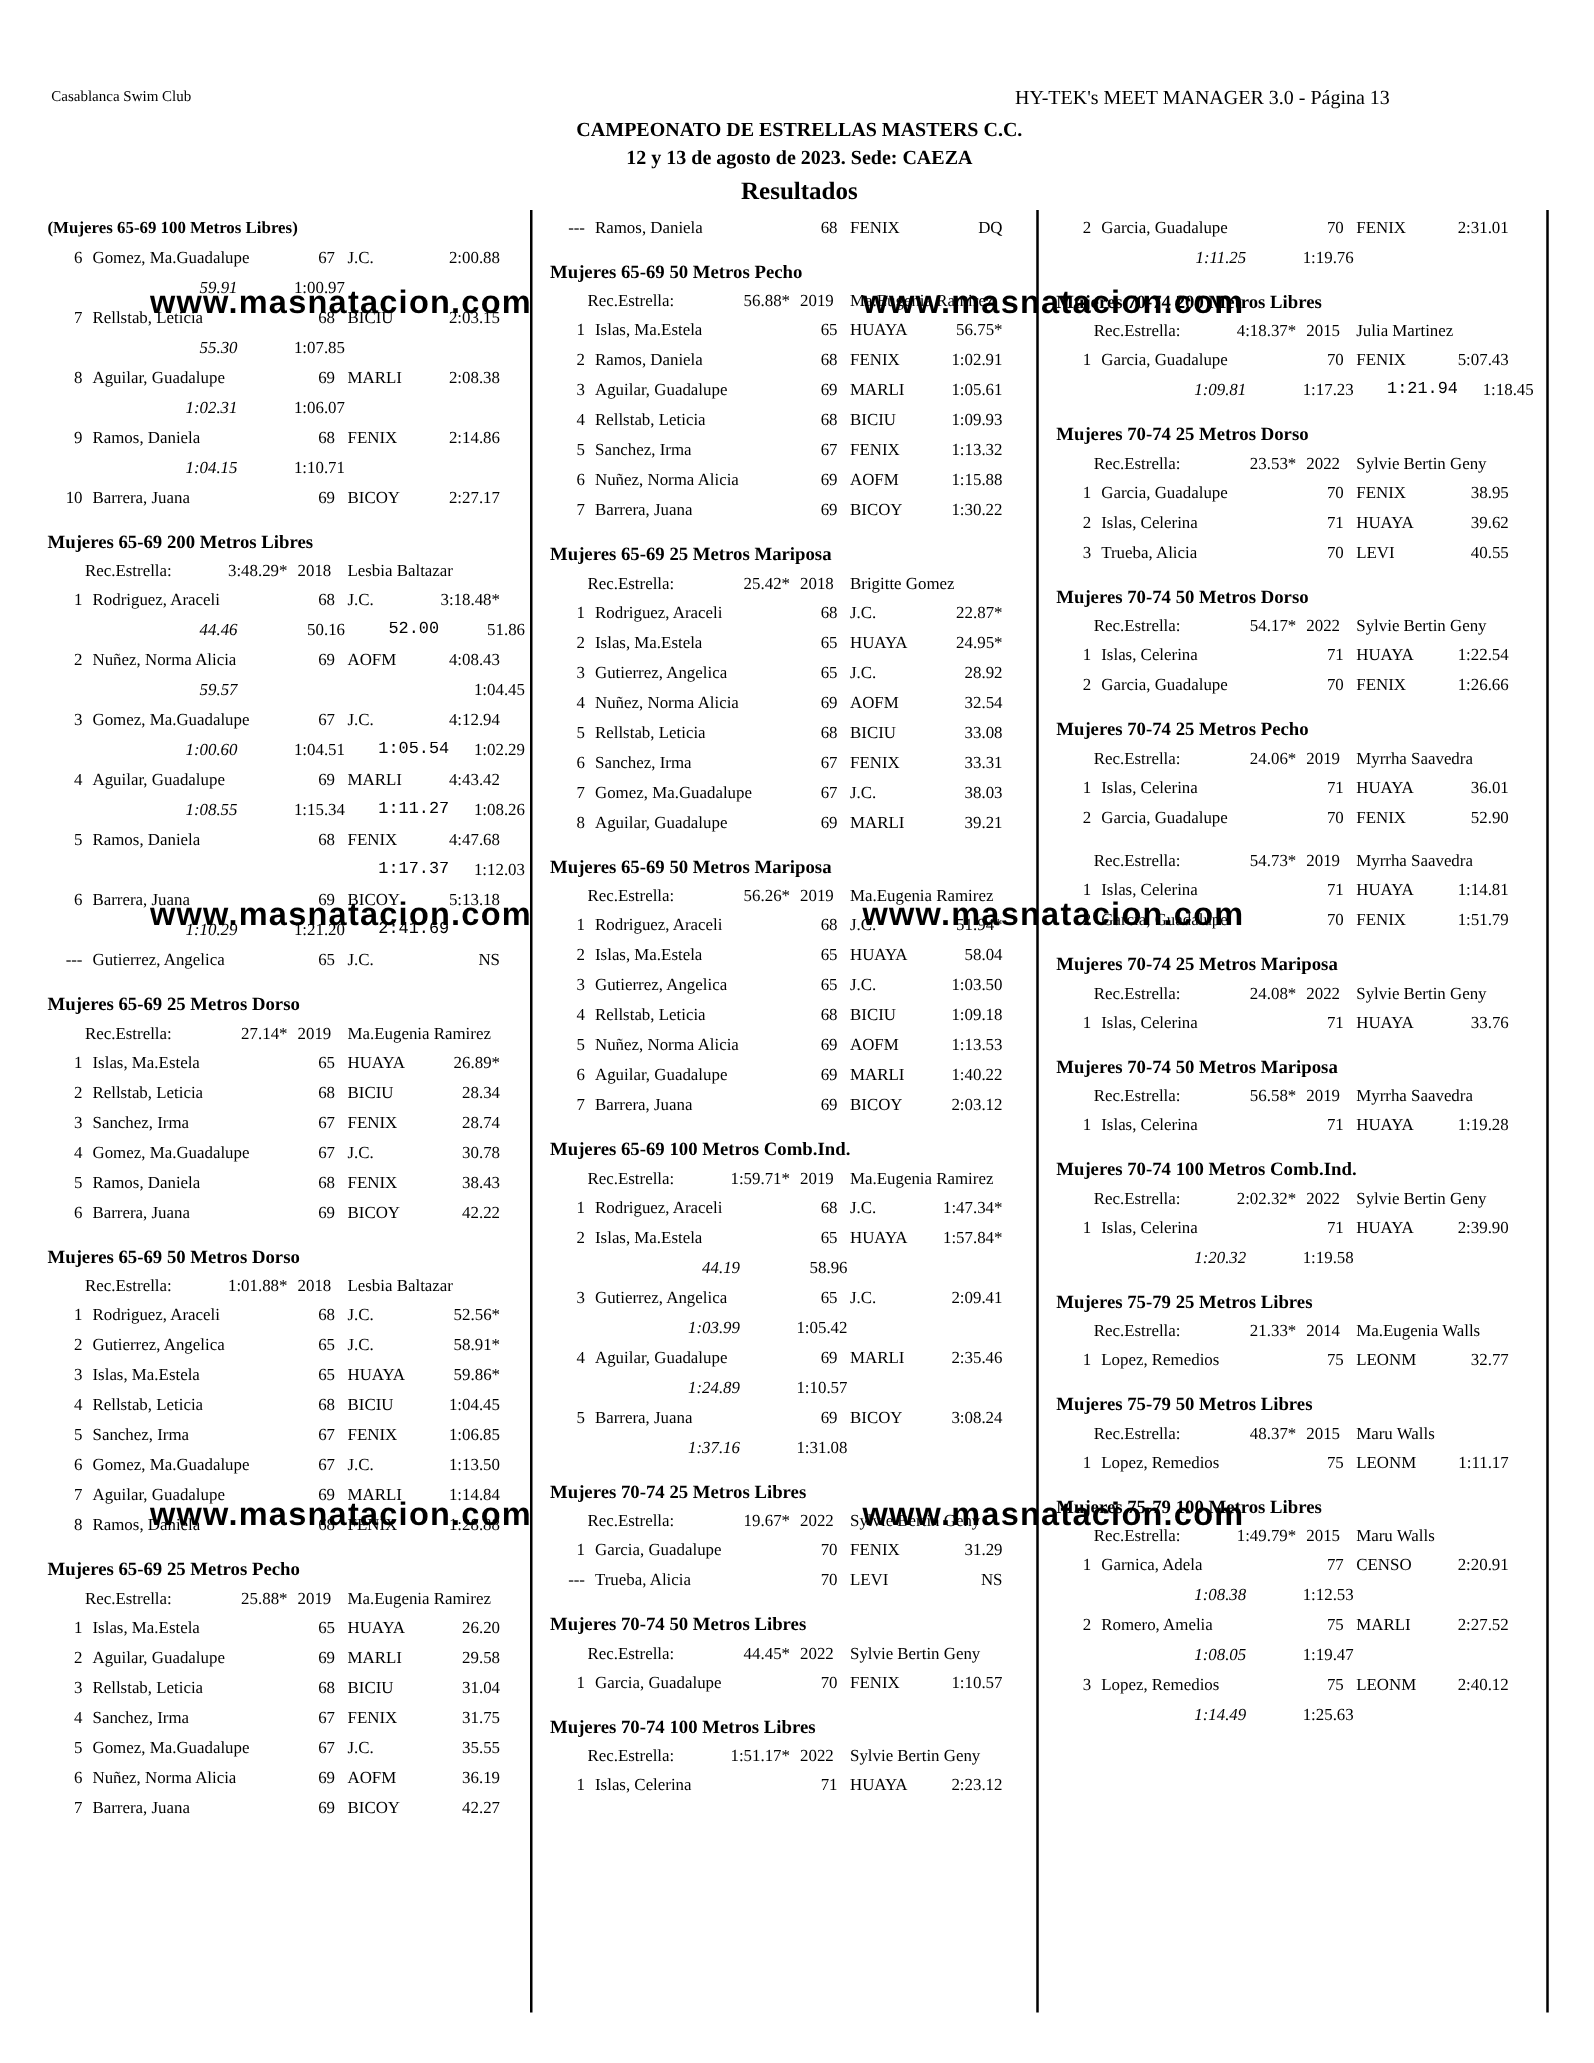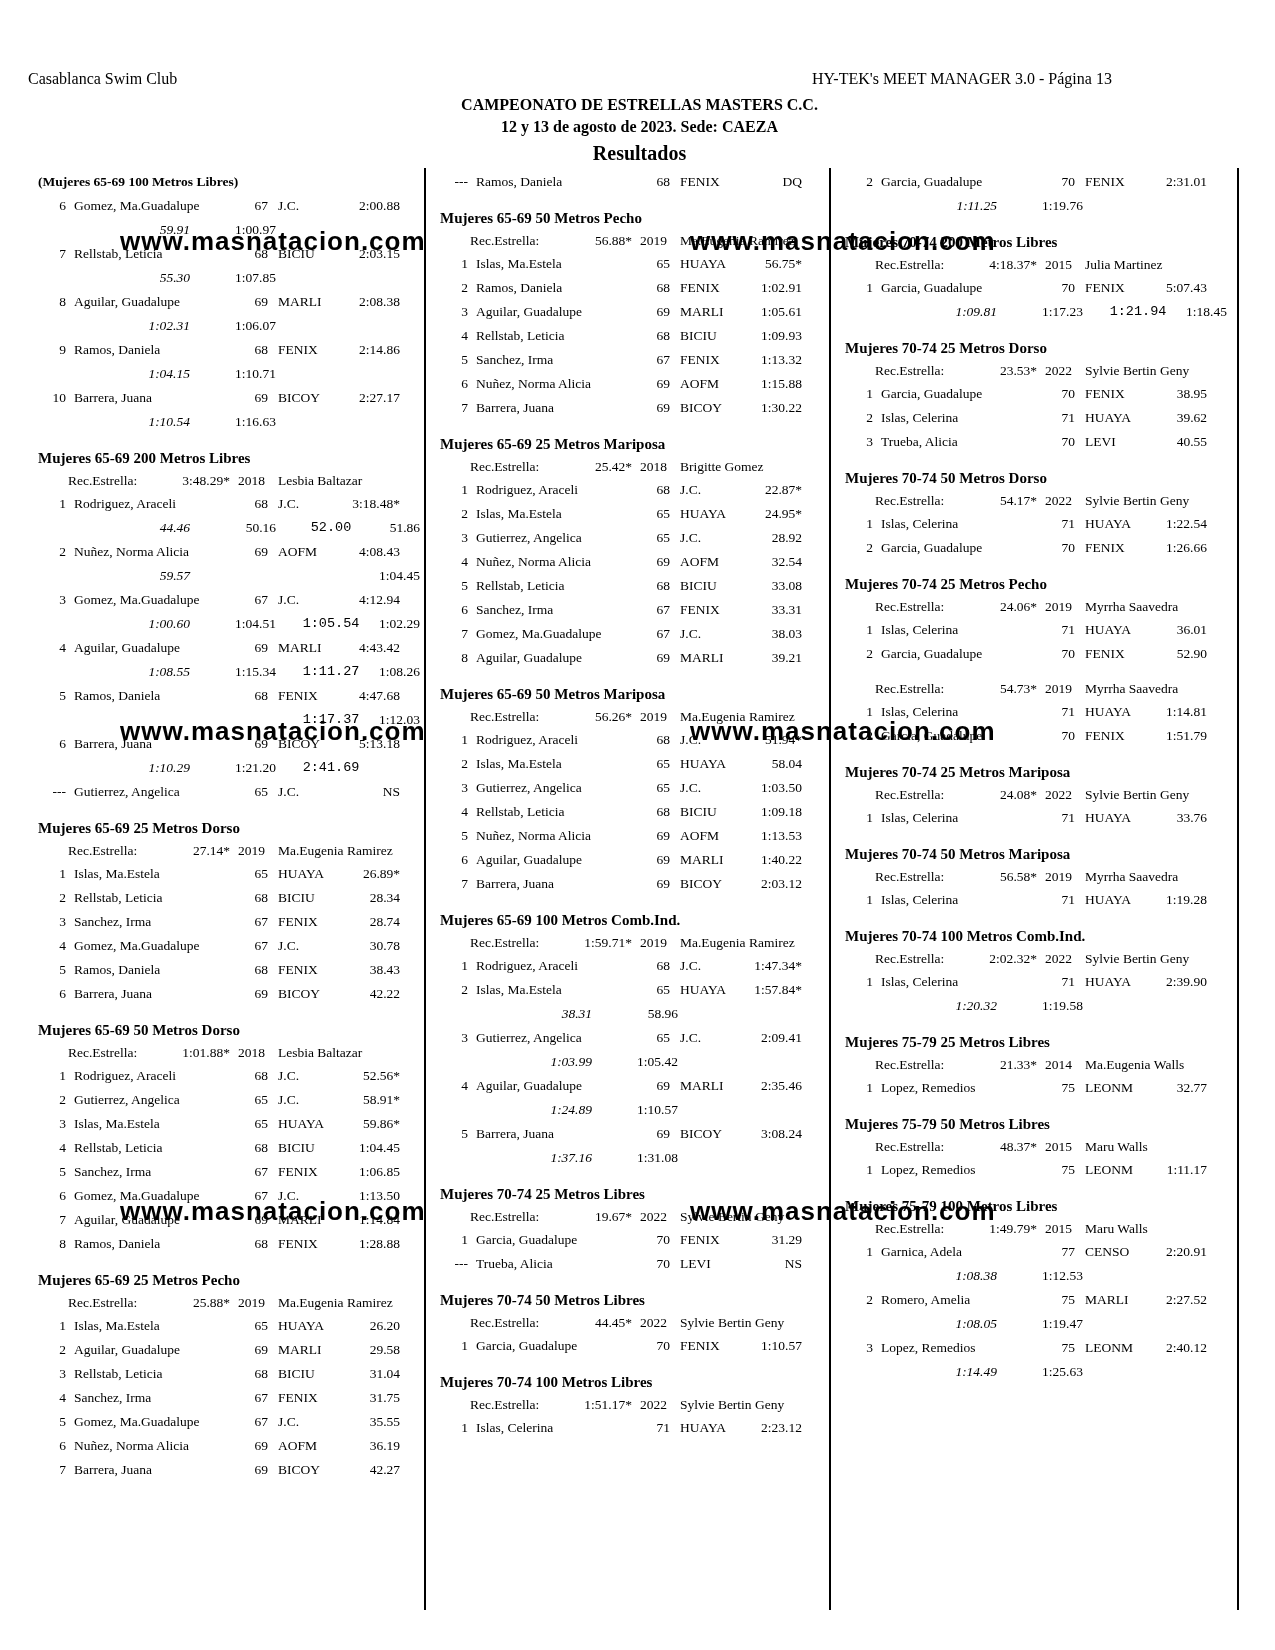--- a/index.html
+++ b/index.html
@@ -1,18 +1,18 @@
 <!DOCTYPE html>
 <html><head>
 <meta charset="utf-8">
 <style>
   html, body { margin:0; padding:0; background:#fff; }
   body { width:1275px; height:1650px; position:relative; overflow:hidden;
          font-family:"Liberation Serif","DejaVu Serif",serif; color:#000; }
-  .hdr-left { position:absolute; left:28px; top:70px; font-size:16px; }
+  .hdr-left { position:absolute; left:41px; top:70px; font-size:12px; }
   .hdr-right { position:absolute; left:812px; top:70px; font-size:16px; }
   .hdr-title { position:absolute; left:0; width:1275px; text-align:center; font-weight:bold; }
   .t1 { top:96px; font-size:16px; left:2px; }
   .t2 { top:118px; font-size:16px; left:2px; }
   .t3 { top:142px; font-size:20px; left:2px; }
   .col { position:absolute; top:170px; font-size:13.5px; }
   .col1 { left:38px; width:375px; }
   .col2 { left:440px; width:385px; }
   .col3 { left:845px; width:395px; }
   .vline { position:absolute; background:#000; width:2px; }
@@ -105,24 +105,20 @@
         <span class="c sp0">1:04.15</span>
         <span class="c sp1">1:10.71</span>
       </div>
       <div class="row">
         <span class="c place">10</span>
         <span class="c name">Barrera, Juana</span>
         <span class="c age">69</span>
         <span class="c team">BICOY</span>
         <span class="c time">2:27.17</span>
       </div>
-      <div class="split">
-        <span class="c sp0">1:10.54</span>
-        <span class="c sp1">1:16.63</span>
-      </div>
     </div>
     <div class="event">
       <div class="gap"></div>
       <div class="event-title">Mujeres 65-69 200 Metros Libres</div>
       <div class="rec">
         <span class="c reclabel">Rec.Estrella:</span>
         <span class="c rectime">3:48.29*</span>
         <span class="c recyear">2018</span>
         <span class="c recname">Lesbia Baltazar</span>
       </div>
@@ -601,21 +597,21 @@
         <span class="c time">1:47.34*</span>
       </div>
       <div class="row">
         <span class="c place">2</span>
         <span class="c name">Islas, Ma.Estela</span>
         <span class="c age">65</span>
         <span class="c team">HUAYA</span>
         <span class="c time">1:57.84*</span>
       </div>
       <div class="split">
-        <span class="c sp0">38.31</span>
+        <span class="c sp0">44.19</span>
         <span class="c sp1">58.96</span>
       </div>
       <div class="row">
         <span class="c place">3</span>
         <span class="c name">Gutierrez, Angelica</span>
         <span class="c age">65</span>
         <span class="c team">J.C.</span>
         <span class="c time">2:09.41</span>
       </div>
       <div class="split">

